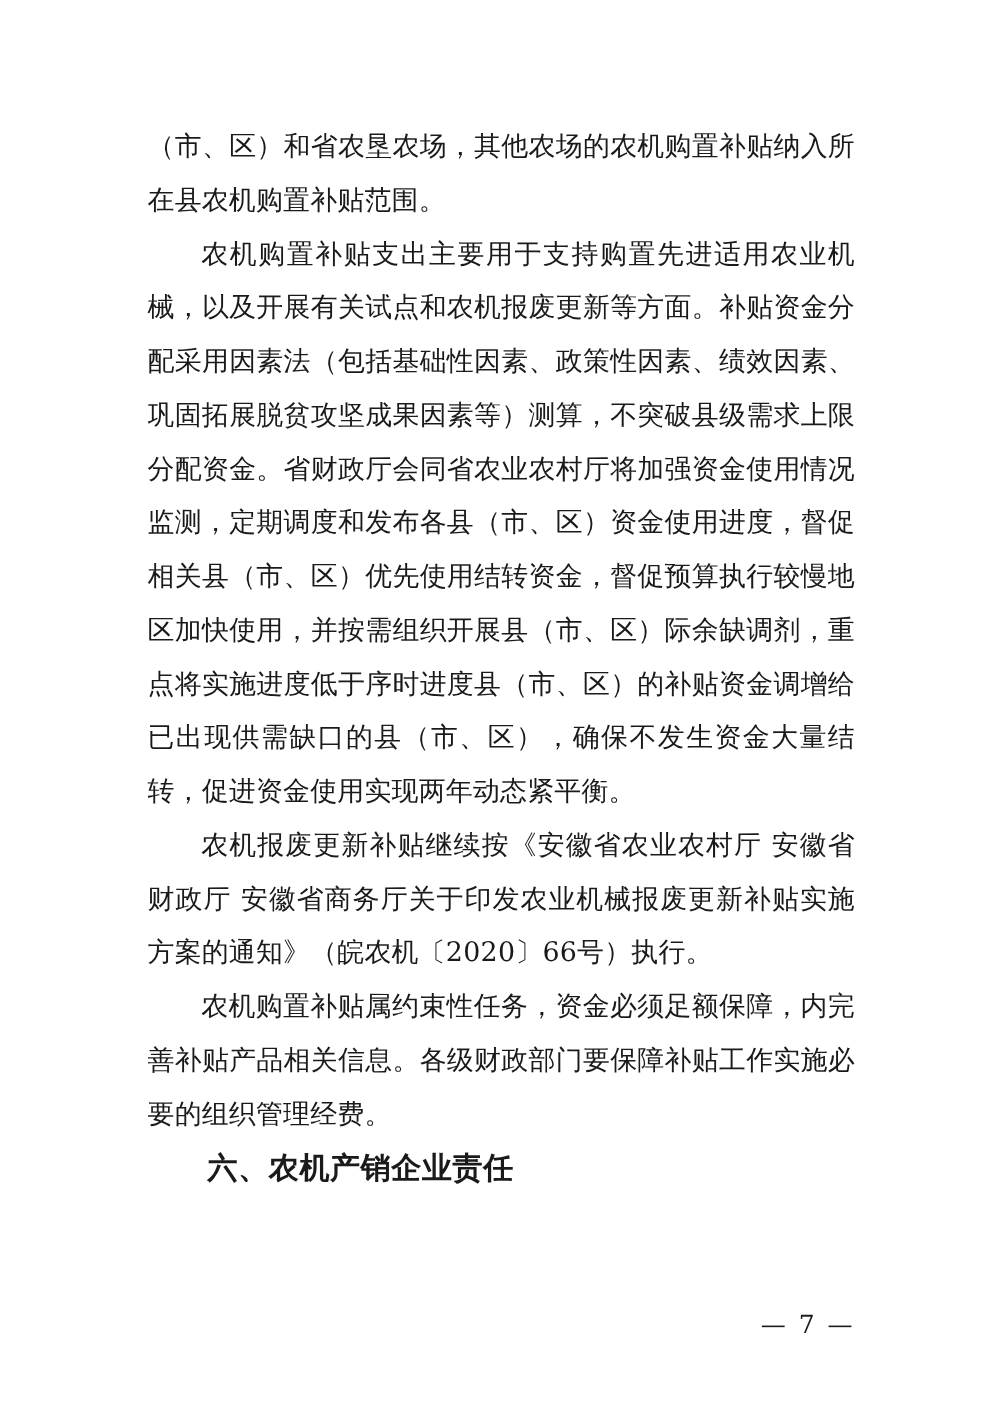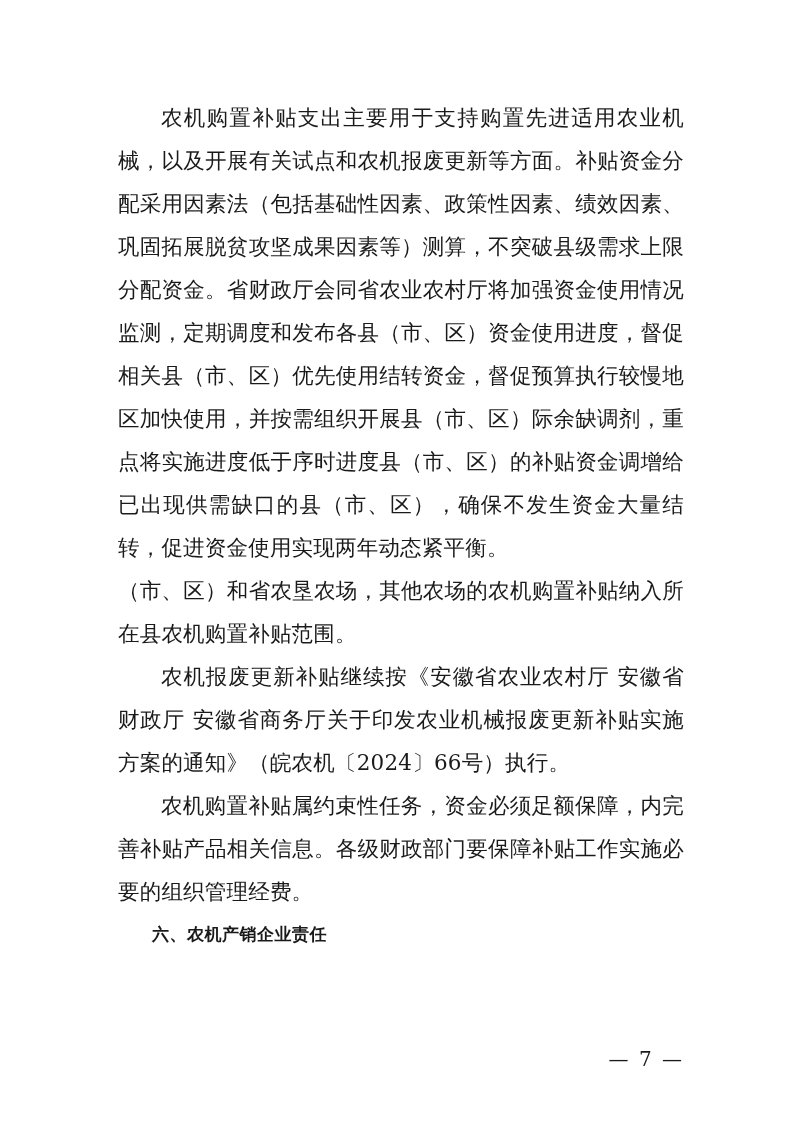--- a/index.html
+++ b/index.html
@@ -38,40 +38,40 @@
     text-justify: inter-ideograph;
   }
   p.para.noindent {
     text-indent: 0;
   }
   p.heading {
     margin: 0;
     text-indent: 2em;
     font-weight: bold;
     font-family: "DejaVu Sans", "Liberation Sans", sans-serif;
-    font-size: 17px;
+    font-size: 24px;
     letter-spacing: 0.5px;
   }
   .footer {
     position: absolute;
     left: 118px;
     right: 110px;
     bottom: 52px;
     text-align: right;
     font-size: 20px;
     font-family: "DejaVu Serif", "Liberation Serif", serif;
     letter-spacing: 2px;
     color: #1a1a1a;
   }
 </style>
 </head>
 <body>
 
 <div class="page">
   <div class="doc-body">
+    <p class="para noindent">（市、区）和省农垦农场，其他农场的农机购置补贴纳入所在县农机购置补贴范围。</p>
     <p class="para">农机购置补贴支出主要用于支持购置先进适用农业机械，以及开展有关试点和农机报废更新等方面。补贴资金分配采用因素法（包括基础性因素、政策性因素、绩效因素、巩固拓展脱贫攻坚成果因素等）测算，不突破县级需求上限分配资金。省财政厅会同省农业农村厅将加强资金使用情况监测，定期调度和发布各县（市、区）资金使用进度，督促相关县（市、区）优先使用结转资金，督促预算执行较慢地区加快使用，并按需组织开展县（市、区）际余缺调剂，重点将实施进度低于序时进度县（市、区）的补贴资金调增给已出现供需缺口的县（市、区），确保不发生资金大量结转，促进资金使用实现两年动态紧平衡。</p>
-    <p class="para noindent">（市、区）和省农垦农场，其他农场的农机购置补贴纳入所在县农机购置补贴范围。</p>
-    <p class="para">农机报废更新补贴继续按《安徽省农业农村厅 安徽省财政厅 安徽省商务厅关于印发农业机械报废更新补贴实施方案的通知》（皖农机〔2024〕66号）执行。</p>
+    <p class="para">农机报废更新补贴继续按《安徽省农业农村厅 安徽省财政厅 安徽省商务厅关于印发农业机械报废更新补贴实施方案的通知》（皖农机〔2020〕66号）执行。</p>
     <p class="para">农机购置补贴属约束性任务，资金必须足额保障，内完善补贴产品相关信息。各级财政部门要保障补贴工作实施必要的组织管理经费。</p>
     <p class="heading">六、农机产销企业责任</p>
   </div>
   <div class="footer">— 7 —</div>
 </div>
 
 </body></html>

